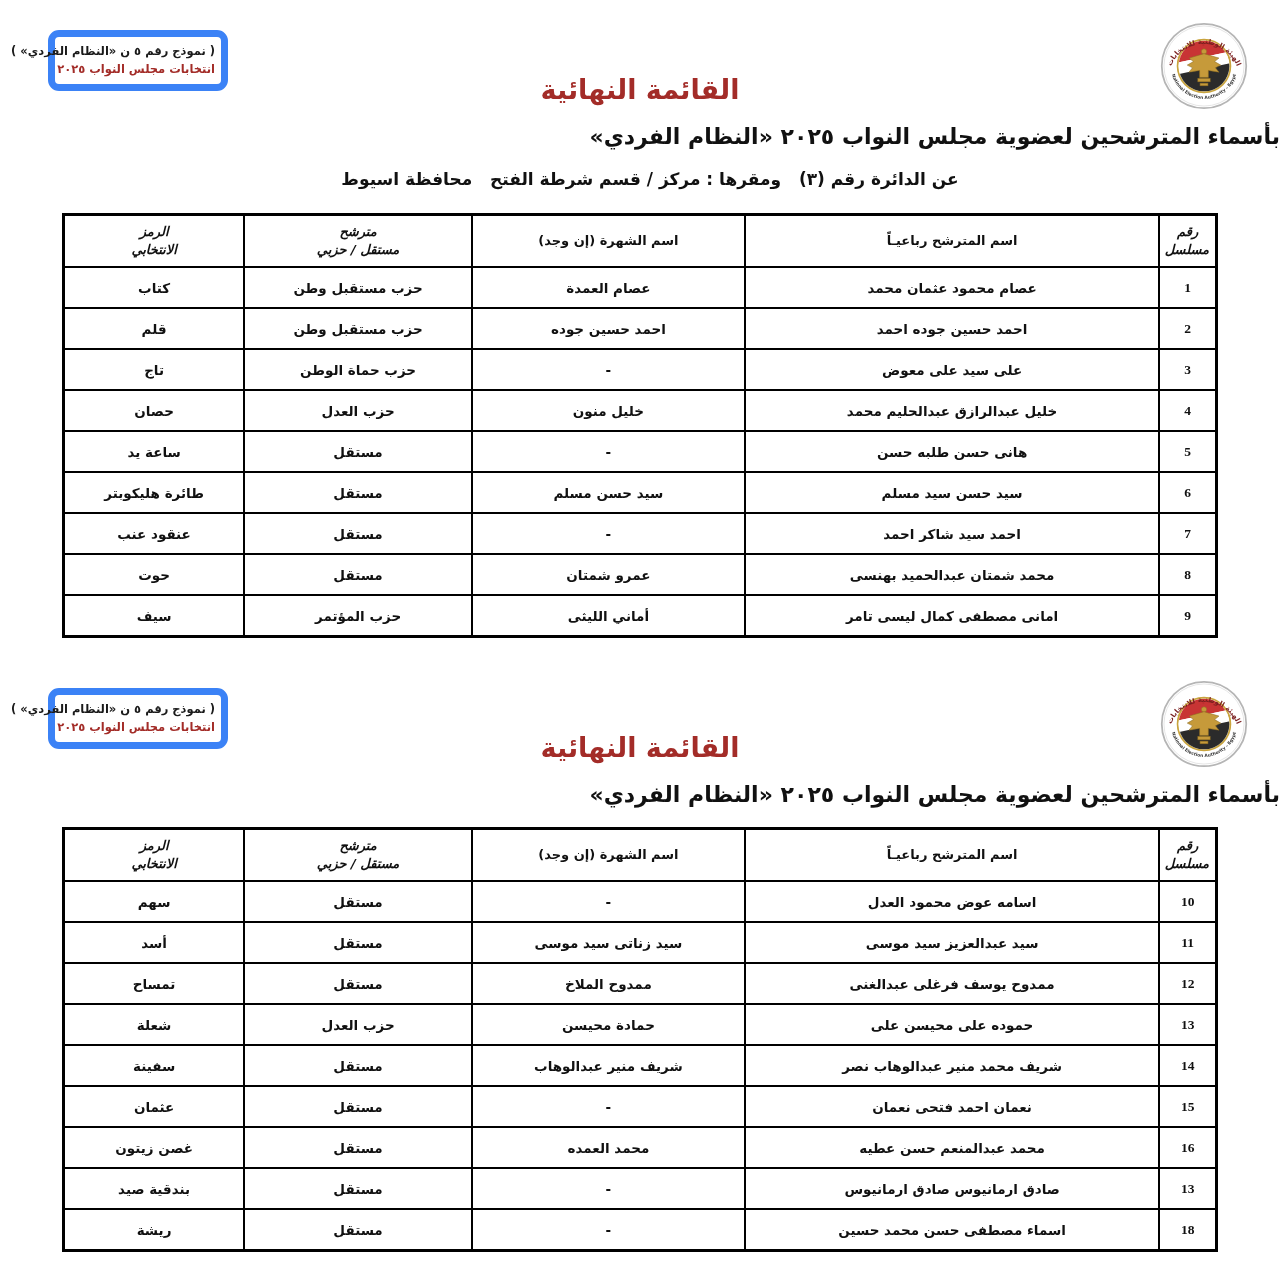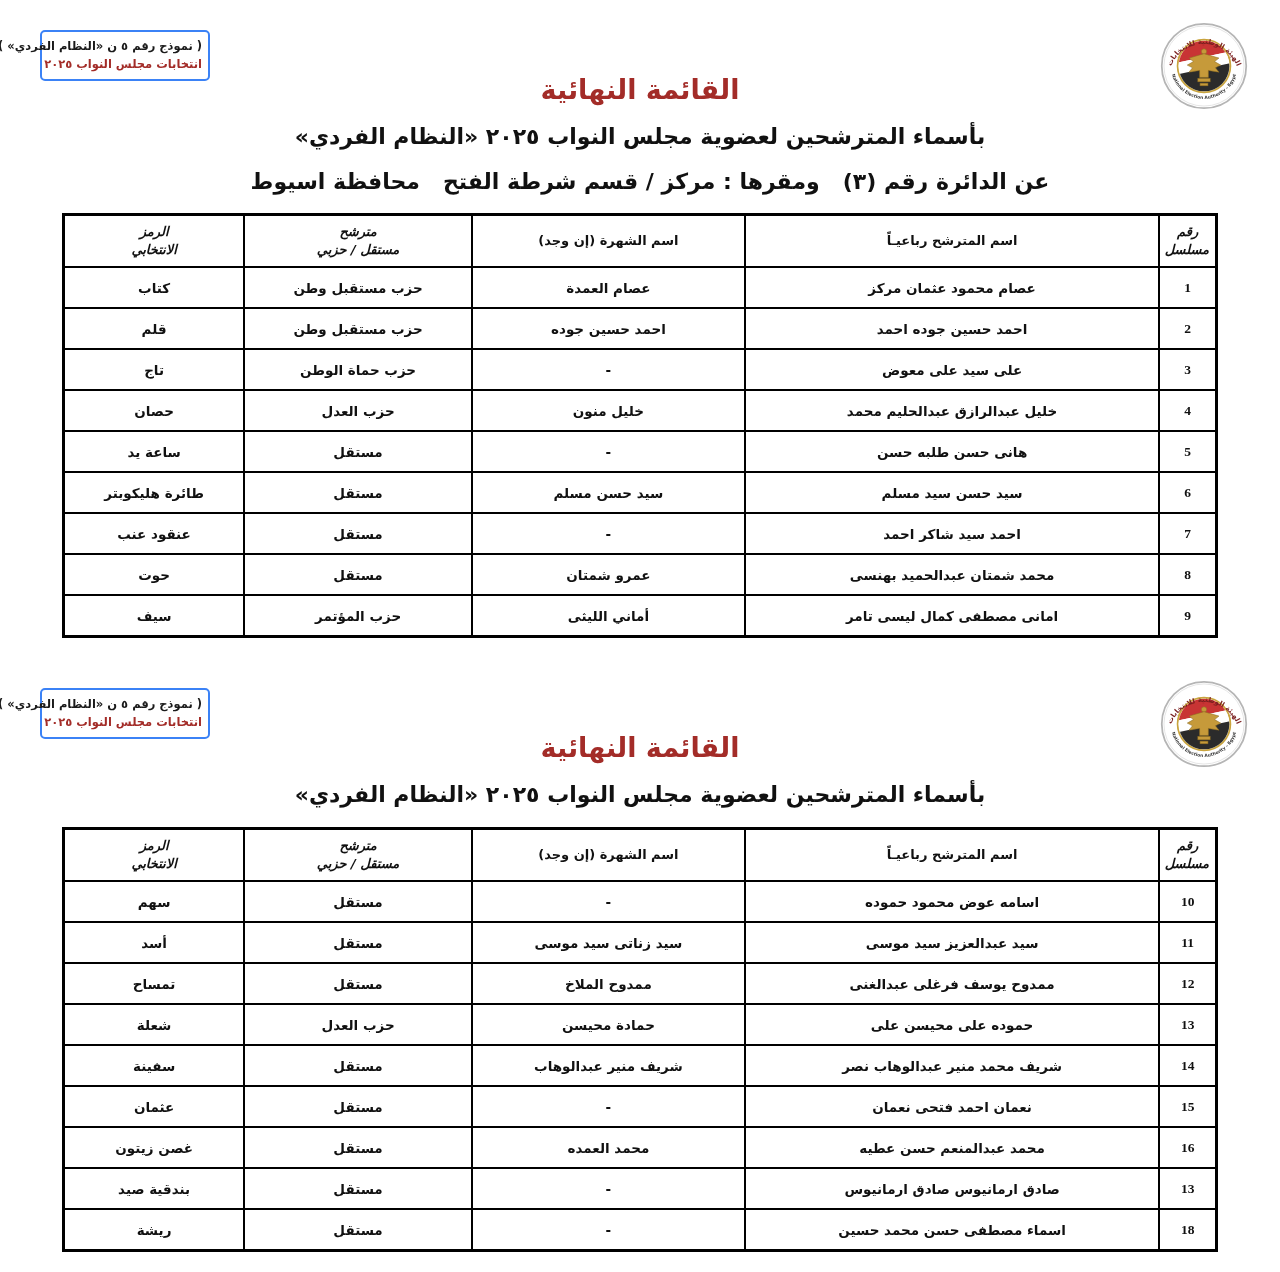--- a/index.html
+++ b/index.html
@@ -11,34 +11,34 @@
   .sheet{
     position:relative;
     width:1280px;height:1272px;
     background:#ffffff;
     font-family:"DejaVu Sans","Liberation Sans",sans-serif;
     direction:rtl;
     overflow:hidden;
   }
   
   .stamp{
-    position:absolute;left:40px;width:154px;
-    border:2px solid #3b82f6;border-radius:5px;
+    position:absolute;left:48px;width:154px;
+    border:7px solid #3b82f6;border-radius:11px;
     padding:6px 6px 5px 6px;text-align:center;
     font-weight:bold;font-size:11.5px;line-height:1.55;background:#fff;
   }
   .stamp .l1{color:#1a1a1a;white-space:nowrap;}
   .stamp .l2{color:var(--red);white-space:nowrap;}
   
   .emblem{position:absolute;left:1160px;width:88px;height:88px;}
   
   .title-line{position:absolute;left:0;right:0;text-align:center;font-weight:bold;white-space:nowrap;}
   .t-main{font-size:27px;color:var(--red);letter-spacing:0.5px;}
-  .t-sub{font-size:22px;color:var(--ink);}
-  .t-district{font-size:22px;color:var(--ink);margin-left:20px;}
+  .t-sub{font-size:22px;color:var(--ink);text-align:right;}
+  .t-district{font-size:17px;color:var(--ink);margin-left:20px;}
   
   table.cand{
     position:absolute;right:62px;width:1156px;
     border-collapse:collapse;table-layout:fixed;background:#fff;
     border:3px solid var(--line);
   }
   table.cand th,table.cand td{
     border:2px solid var(--line);
     text-align:center;vertical-align:middle;
     font-weight:bold;color:var(--ink);
@@ -115,21 +115,21 @@
         </th>
         <th>
           <span class="hdr2">الرمز</span>
           <span class="hdr2">الانتخابي</span>
         </th>
       </tr>
     </thead>
     <tbody>
         <tr>
     <td class="serial">1</td>
-    <td>عصام محمود عثمان مركز</td>
+    <td>عصام محمود عثمان محمد</td>
     <td>عصام العمدة</td>
     <td>حزب مستقبل وطن</td>
     <td>كتاب</td>
   </tr>
         <tr>
     <td class="serial">2</td>
     <td>احمد حسين جوده احمد</td>
     <td>احمد حسين جوده</td>
     <td>حزب مستقبل وطن</td>
     <td>قلم</td>
@@ -246,21 +246,21 @@
         </th>
         <th>
           <span class="hdr2">الرمز</span>
           <span class="hdr2">الانتخابي</span>
         </th>
       </tr>
     </thead>
     <tbody>
         <tr>
     <td class="serial">10</td>
-    <td>اسامه عوض محمود حموده</td>
+    <td>اسامه عوض محمود العدل</td>
     <td>-</td>
     <td>مستقل</td>
     <td>سهم</td>
   </tr>
         <tr>
     <td class="serial">11</td>
     <td>سيد عبدالعزيز سيد موسى</td>
     <td>سيد زناتى سيد موسى</td>
     <td>مستقل</td>
     <td>أسد</td>

